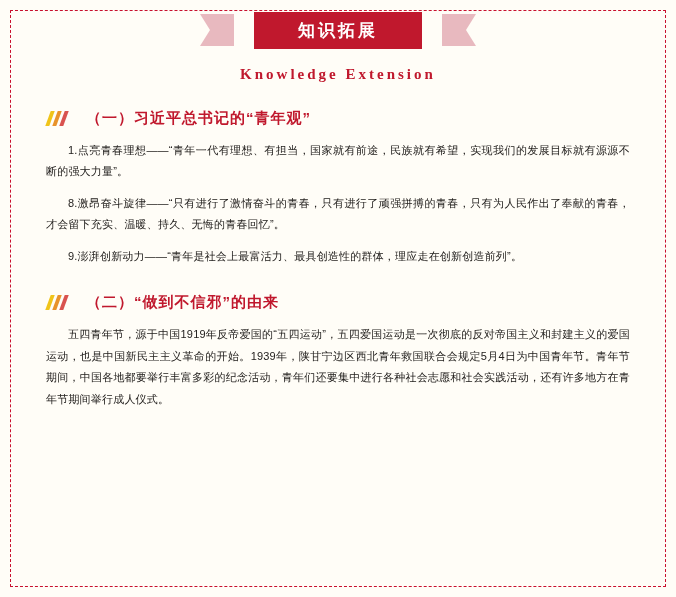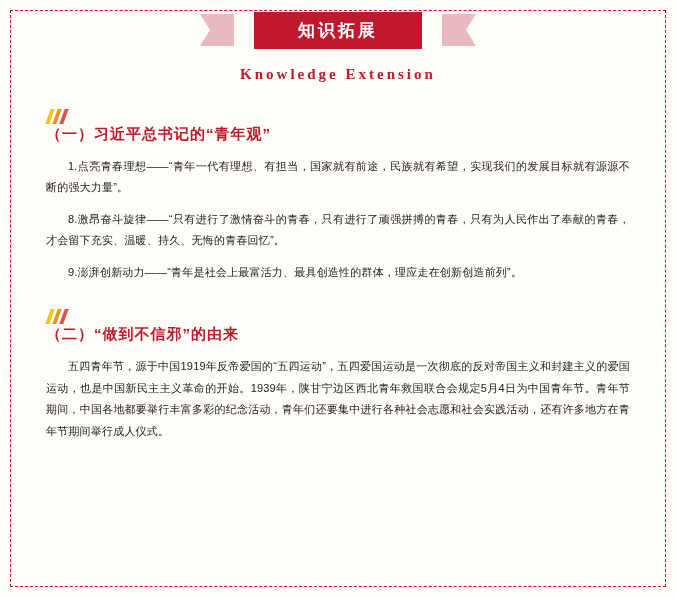--- a/index.html
+++ b/index.html
@@ -81,23 +81,23 @@
     font-size: 15px;
     font-weight: bold;
     letter-spacing: 3px;
     margin-top: 14px;
     font-family: "Liberation Serif", serif;
   }
 
   
   .section-head {
     display: flex;
+    align-items: center;
     margin-top: 26px;
     margin-bottom: 2px;
-    flex-direction: column;
   }
   .slash-icon {
     display: inline-block;
     width: 26px;
     height: 16px;
     position: relative;
     margin-right: 14px;
     flex: 0 0 auto;
   }
   .slash-icon i {

